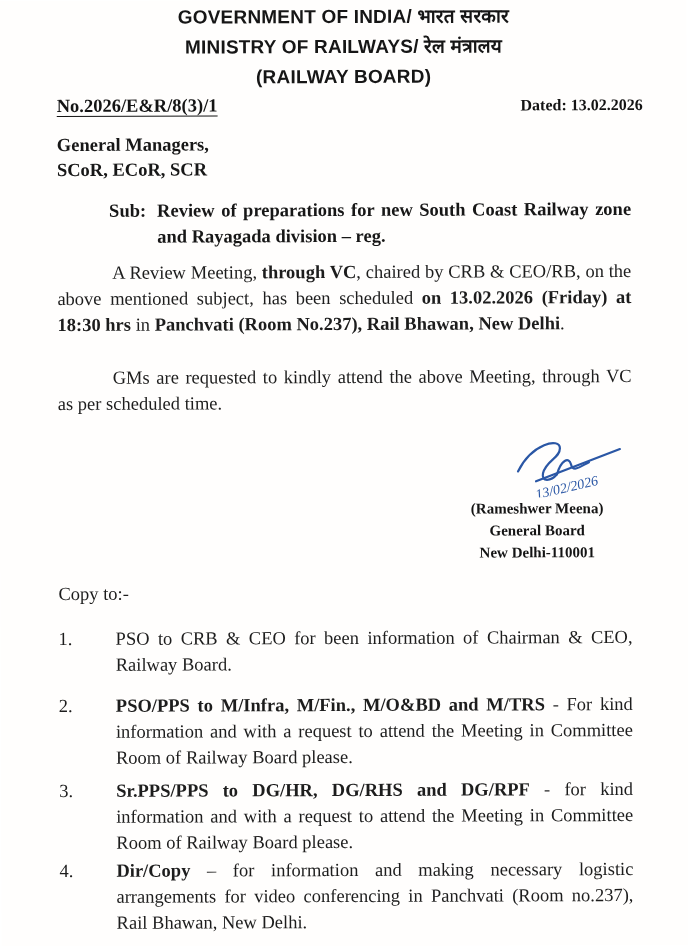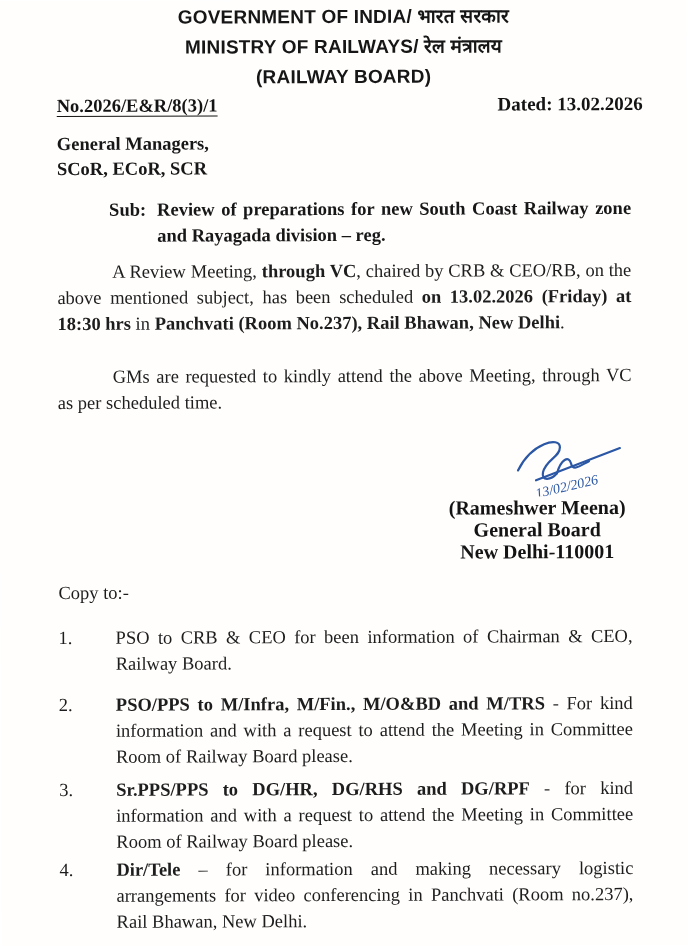--- a/index.html
+++ b/index.html
@@ -18,33 +18,33 @@
   .hdr {
     text-align:center;
     font-family:"Liberation Sans","DejaVu Sans",sans-serif;
     font-weight:700; font-size:19px; line-height:25px;
     color:#161616; letter-spacing:0.2px;
   }
   .hdr + .hdr { margin-top:5px; }
   .ref-row { display:flex; justify-content:space-between; align-items:baseline;
              font-weight:700; margin-top:3px; color:#141414; }
   .ref-no { text-decoration:underline; text-underline-offset:4px; }
-  .ref-date { margin-right:-12px; font-size:19px; }
+  .ref-date { margin-right:-12px; font-size:16px; }
   .addr { font-weight:700; margin-top:13px; color:#171717; line-height:25px; }
   .subject { display:flex; font-weight:700; margin-top:15px; margin-left:52px;
              color:#171717; }
   .sub-label { flex:none; width:48px; }
   .sub-text { flex:1; text-align:justify; }
   .para { text-align:justify; }
   .p1 { margin-top:10px; text-indent:55px; }
   .p2 { margin-top:27px; text-indent:55px; }
   .sig-row { display:flex; justify-content:flex-end; margin-top:20px;
              margin-right:-22px; height:62px; }
   .sig-name-block { width:270px; margin-left:auto; margin-right:-40px;
-                    text-align:center; font-weight:700; font-size:20px;
+                    text-align:center; font-weight:700; font-size:15px;
                     line-height:22px; margin-top:0; color:#141414; }
   .copy-label { margin-top:16px; }
   .copy-list { margin:0; padding:0; list-style:none; }
   .copy-item { display:flex; }
   .copy-item.i1 { margin-top:19px; }
   .copy-item.i2 { margin-top:15px; }
   .copy-item.i3 { margin-top:7px; }
   .copy-item.i4 { margin-top:2px; }
   .ci-num { flex:none; width:57px; }
   .ci-text { flex:1; text-align:justify; }
@@ -108,17 +108,17 @@
     <li class="copy-item i2">
       <span class="ci-num">2.</span>
       <span class="ci-text"><span style="font-weight: 700;">PSO/PPS to M/Infra, M/Fin., M/O&amp;BD and M/TRS</span><span> - For kind information and with a request to attend the Meeting in Committee Room of Railway Board please.</span></span>
     </li>
     <li class="copy-item i3">
       <span class="ci-num">3.</span>
       <span class="ci-text"><span style="font-weight: 700;">Sr.PPS/PPS to DG/HR, DG/RHS and DG/RPF</span><span> - for kind information and with a request to attend the Meeting in Committee Room of Railway Board please.</span></span>
     </li>
     <li class="copy-item i4">
       <span class="ci-num">4.</span>
-      <span class="ci-text"><span style="font-weight: 700;">Dir/Tele</span><span> – for information and making necessary logistic arrangements for video conferencing in Panchvati (Room no.237), Rail Bhawan, New Delhi.</span></span>
+      <span class="ci-text"><span style="font-weight: 700;">Dir/Copy</span><span> – for information and making necessary logistic arrangements for video conferencing in Panchvati (Room no.237), Rail Bhawan, New Delhi.</span></span>
     </li>
   </ol>
 
 </div>
 
 </body></html>

